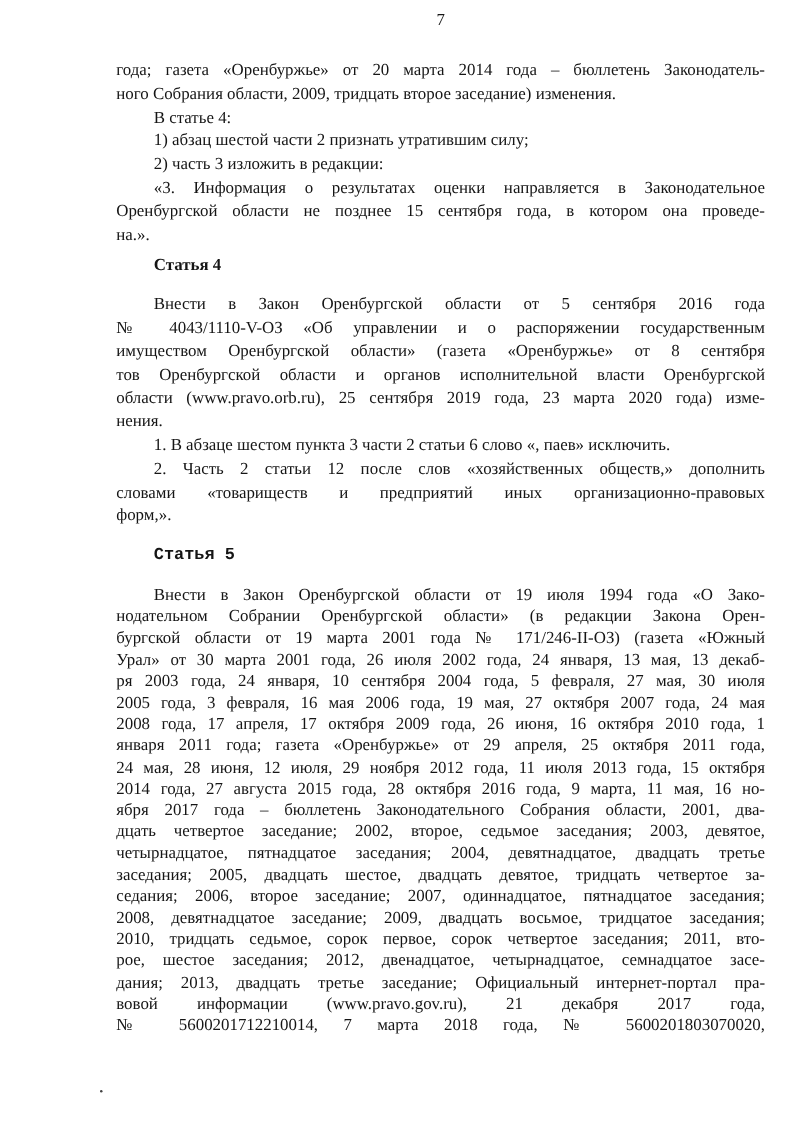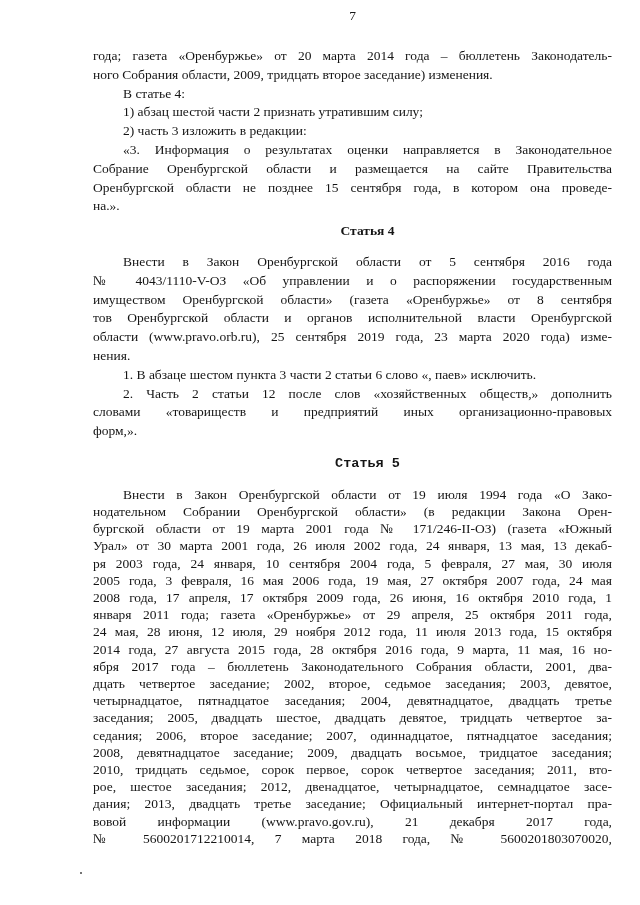--- a/index.html
+++ b/index.html
@@ -28,21 +28,20 @@
   .ln.j {
     text-align: justify;
     text-align-last: justify;
     text-justify: inter-word;
   }
   .ln.ind { text-indent: 30px; }
   .heading {
     font-weight: bold;
     text-indent: 30px;
     line-height: 18.8px;
-    text-align: center;
   }
   #blockA   { margin-top: 24px; }
   #heading4 { margin-top: 6px; }
   #para4    { margin-top: 12px; }
   #heading5 { margin-top: 14px; font-family: Liberation Mono, monospace; }
   #para5    { margin-top: 12px; }
   .speck {
     position: absolute;
     left: 80px; top: 872px;
     width: 2px; height: 2px;
@@ -56,21 +55,20 @@
 <div class="content">
   <div class="pageno">7</div>
   <div id="doc-blocks">
       <div id="blockA" class="block lh-normal">
         <div class="ln j">года; газета «Оренбуржье» от 20 марта 2014 года – бюллетень Законодатель-</div>
         <div class="ln">ного Собрания области, 2009, тридцать второе заседание) изменения.</div>
         <div class="ln ind">В статье 4:</div>
         <div class="ln ind">1) абзац шестой части 2 признать утратившим силу;</div>
         <div class="ln ind">2) часть 3 изложить в редакции:</div>
         <div class="ln j ind">«3. Информация о результатах оценки направляется в Законодательное</div>
-        <div class="ln j">Собрание Оренбургской области и размещается на сайте Правительства</div>
         <div class="ln j">Оренбургской области не позднее 15 сентября года, в котором она проведе-</div>
         <div class="ln">на.».</div>
       </div>
       <div id="heading4" class="block heading">Статья 4</div>
       <div id="para4" class="block lh-normal">
         <div class="ln j ind">Внести в Закон Оренбургской области от 5 сентября 2016 года</div>
         <div class="ln j">№ 4043/1110-V-ОЗ «Об управлении и о распоряжении государственным</div>
         <div class="ln j">имуществом Оренбургской области» (газета «Оренбуржье» от 8 сентября</div>
         <div class="ln j">тов Оренбургской области и органов исполнительной власти Оренбургской</div>
         <div class="ln j">области (www.pravo.orb.ru), 25 сентября 2019 года, 23 марта 2020 года) изме-</div>

